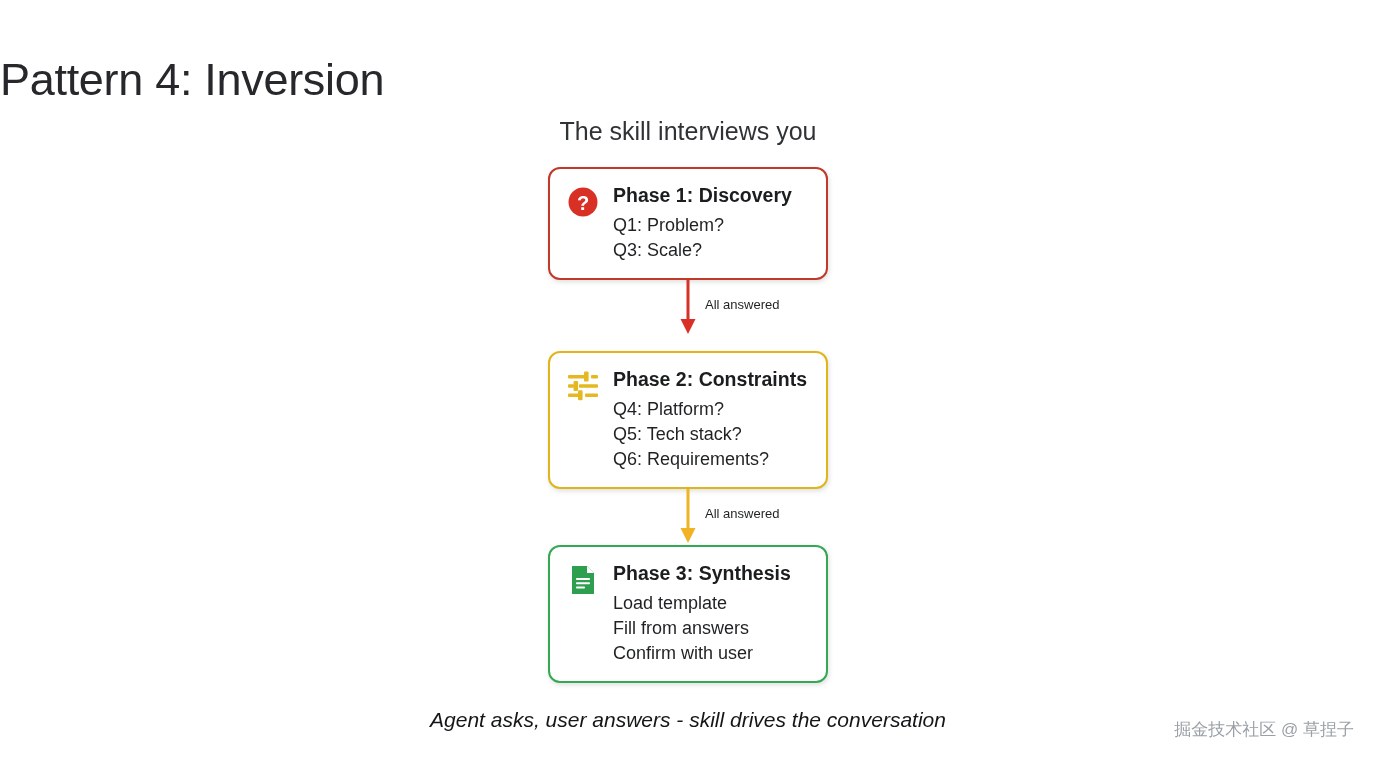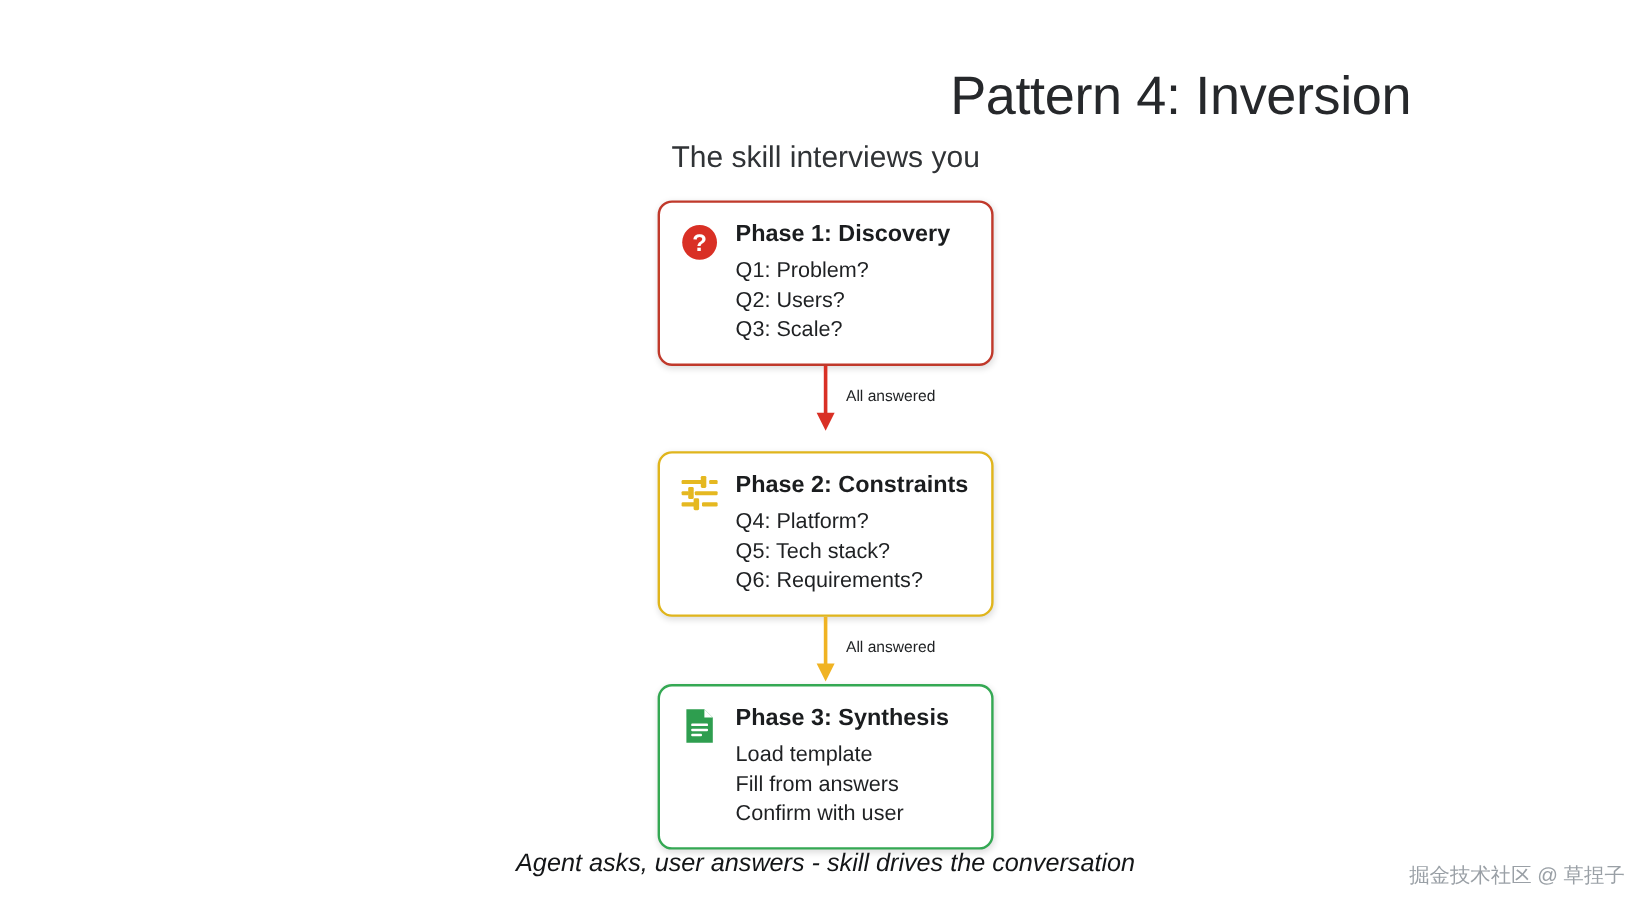--- a/index.html
+++ b/index.html
@@ -15,21 +15,21 @@
     font-family: "Liberation Sans", sans-serif;
     -webkit-font-smoothing: antialiased;
   }
 
   
   .slide-title {
     position: absolute;
     top: 55px;
     left: 0;
     width: 1176px;
-    text-align: right;
+    text-align: left;
     font-size: 45px;
     font-weight: 300;
     color: #26282b;
     letter-spacing: -0.3px;
     line-height: 1.1;
   }
   .slide-subtitle {
     position: absolute;
     top: 116px;
     left: 0;
@@ -147,21 +147,20 @@
   <div class="phase-box red">
     <span class="phase-icon">
       <svg viewBox="0 0 34 34" width="34" height="34" aria-hidden="true">
         <circle cx="17" cy="17" r="14.5" fill="#d93025"></circle>
         <text x="17" y="24.5" text-anchor="middle" font-family="Liberation Sans, sans-serif" font-size="20" font-weight="bold" fill="#ffffff">?</text>
       </svg>
     </span>
     <div class="phase-body">
       <div class="phase-heading">Phase 1: Discovery</div>
       <div class="phase-line">Q1: Problem?</div>
-      <div class="phase-line">Q2: Users?</div>
       <div class="phase-line">Q3: Scale?</div>
     </div>
   </div>
 
   <div class="connector">
     <svg width="18" height="56" viewBox="0 0 18 56" aria-hidden="true">
       <line x1="9" y1="0" x2="9" y2="42" stroke="#d93025" stroke-width="3"></line>
       <polygon points="9,54 1.5,39 16.5,39" fill="#d93025"></polygon>
     </svg>
     <span class="connector-label">All answered</span>

